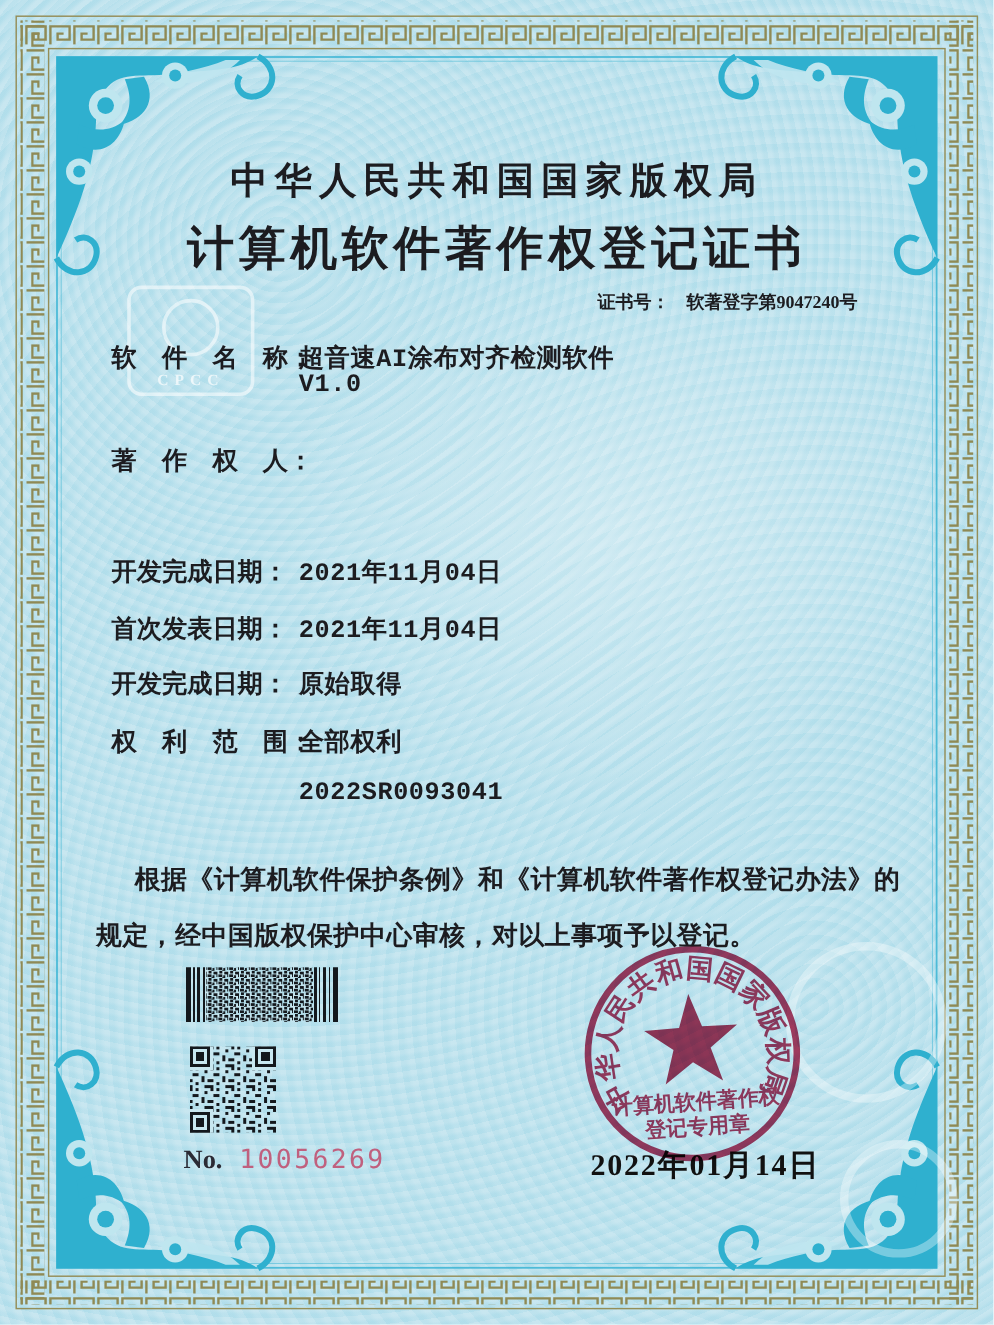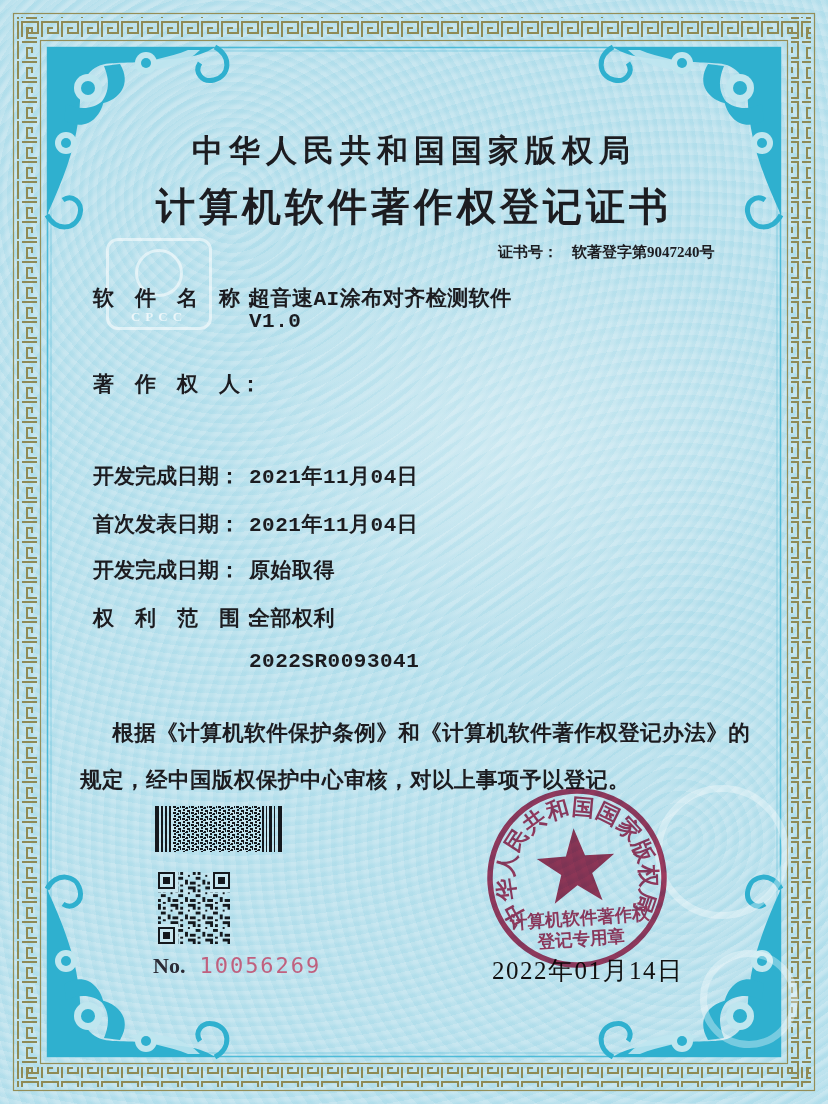--- a/index.html
+++ b/index.html
@@ -23,21 +23,21 @@
   .row .lbl{position:absolute;left:93px;white-space:nowrap;}
   .row .val{position:absolute;left:249px;white-space:nowrap;letter-spacing:.5px;font-family:Liberation Mono, monospace;}
   .statement{position:absolute;left:80px;top:710px;width:676px;z-index:2;
     font-size:21.5px;font-weight:bold;line-height:47px;text-indent:1.5em;letter-spacing:.5px;}
   .barcode{position:absolute;left:155px;top:806px;width:128px;height:46px;z-index:2;}
   .qrcode{position:absolute;left:158px;top:872px;width:72px;height:72px;z-index:2;}
   .serial{position:absolute;left:133px;top:953px;z-index:2;white-space:nowrap;margin-left:20px;}
   .serial .pfx{font-size:22px;color:#2b2b35;font-weight:bold;}
   .serial .num{font-family:"DejaVu Sans Mono","Liberation Mono",monospace;
     font-size:22px;color:#c0607e;letter-spacing:2px;margin-left:14px;}
-  .issue-date{position:absolute;left:492px;top:954px;font-size:25px;font-weight:normal;
+  .issue-date{position:absolute;left:492px;top:954px;font-size:25px;font-weight:bold;
     letter-spacing:1.5px;color:#111;z-index:2;white-space:nowrap;}
   .seal{position:absolute;left:485px;top:786px;width:184px;height:184px;z-index:3;
     mix-blend-mode:multiply;opacity:.93;transform:rotate(-4deg);}
   .seal text{font-family:"Liberation Serif","DejaVu Serif",serif;}
   .cpcc{position:absolute;left:106px;top:238px;width:100px;height:86px;z-index:1;
     border:3px solid rgba(255,255,255,.55);border-radius:12px;}
   .cpcc-ring{position:absolute;left:26px;top:8px;width:42px;height:42px;border-radius:50%;
     border:3px solid rgba(255,255,255,.55);}
   .cpcc-text{position:absolute;left:0;bottom:2px;width:100%;text-align:center;
     font-size:13px;letter-spacing:5px;color:rgba(255,255,255,.7);font-weight:bold;}

